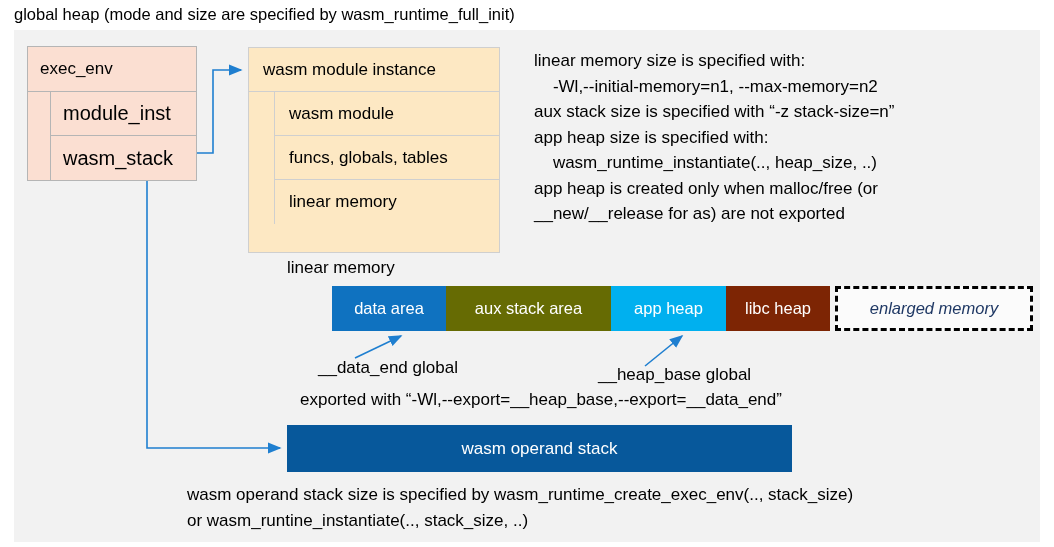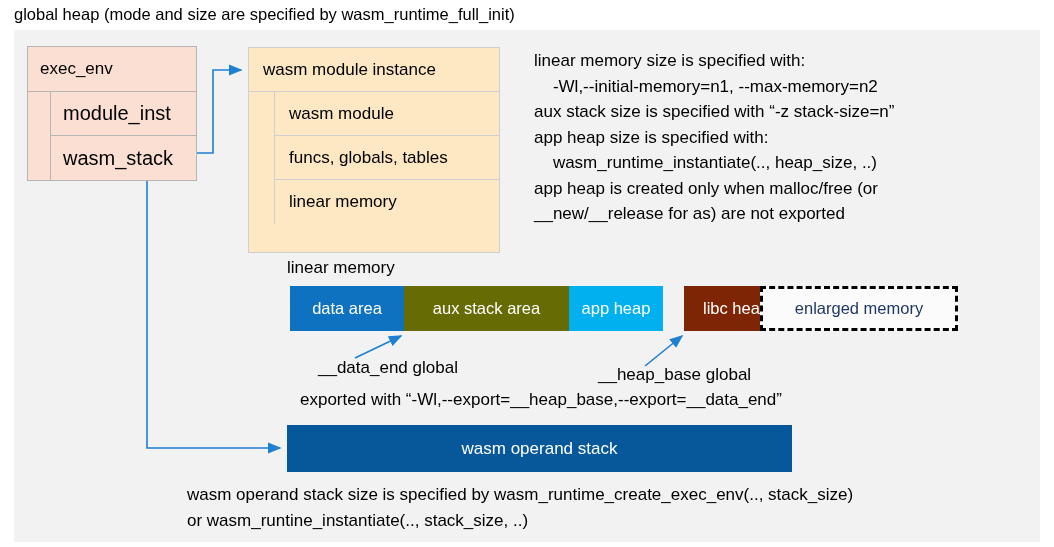--- a/index.html
+++ b/index.html
@@ -165,26 +165,26 @@
 
   <div class="info">linear memory size is specified with:
     -Wl,--initial-memory=n1, --max-memory=n2
 aux stack size is specified with “-z stack-size=n”
 app heap size is specified with:
     wasm_runtime_instantiate(.., heap_size, ..)
 app heap is created only when malloc/free (or
 __new/__release for as) are not exported</div>
 
   <div class="lm-label">linear memory</div>
-  <div class="membar" id="membar" style="width: 696px;">
+  <div class="membar" id="membar" style="width: 696px; margin-left: 42px;">
       <div class="seg" style="left: 0px; width: 114px; background: rgb(15, 114, 192); color: rgb(255, 255, 255);">data area</div>
       <div class="seg" style="left: 114px; width: 165px; background: rgb(102, 107, 3); color: rgb(255, 255, 255);">aux stack area</div>
-      <div class="seg" style="left: 279px; width: 94px; background: rgb(0, 176, 239); color: rgb(255, 255, 255);">app heap</div>
+      <div class="seg" style="left: 279px; width: 115px; background: rgb(0, 176, 239); color: rgb(255, 255, 255);">app heap</div>
       <div class="seg" style="left: 394px; width: 104px; background: rgb(125, 37, 4); color: rgb(255, 255, 255);">libc heap</div>
-      <div class="seg enlarged" style="left: 470px; width: 198px; color: rgb(31, 56, 100);">enlarged memory</div>
+      <div class="seg enlarged" style="left: 503px; width: 198px; color: rgb(31, 56, 100); font-style: italic;">enlarged memory</div>
     </div>
 
   <div class="ann ann-data-end">__data_end global</div>
   <div class="ann ann-heap-base">__heap_base global</div>
   <div class="ann ann-exported">exported with “-Wl,--export=__heap_base,--export=__data_end”</div>
 
   <div class="opstack" style="background: rgb(7, 88, 155);">wasm operand stack</div>
 
   <div class="bottom">wasm operand stack size is specified by wasm_runtime_create_exec_env(.., stack_size)
 or wasm_runtine_instantiate(.., stack_size, ..)</div>

